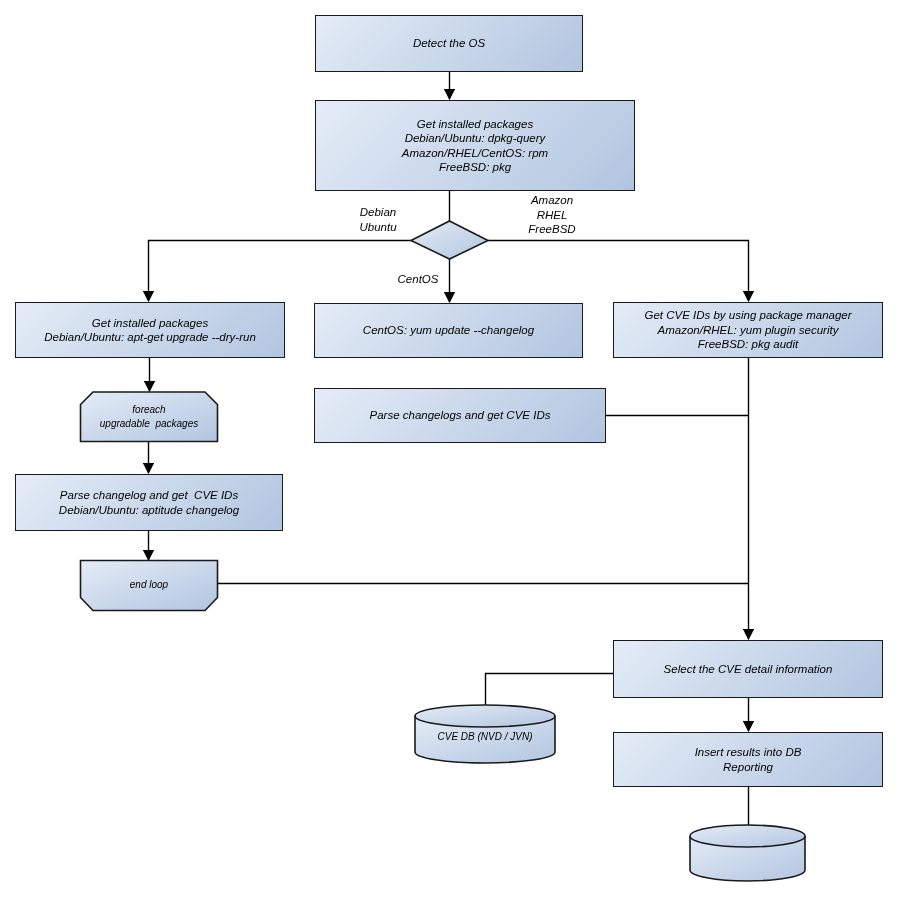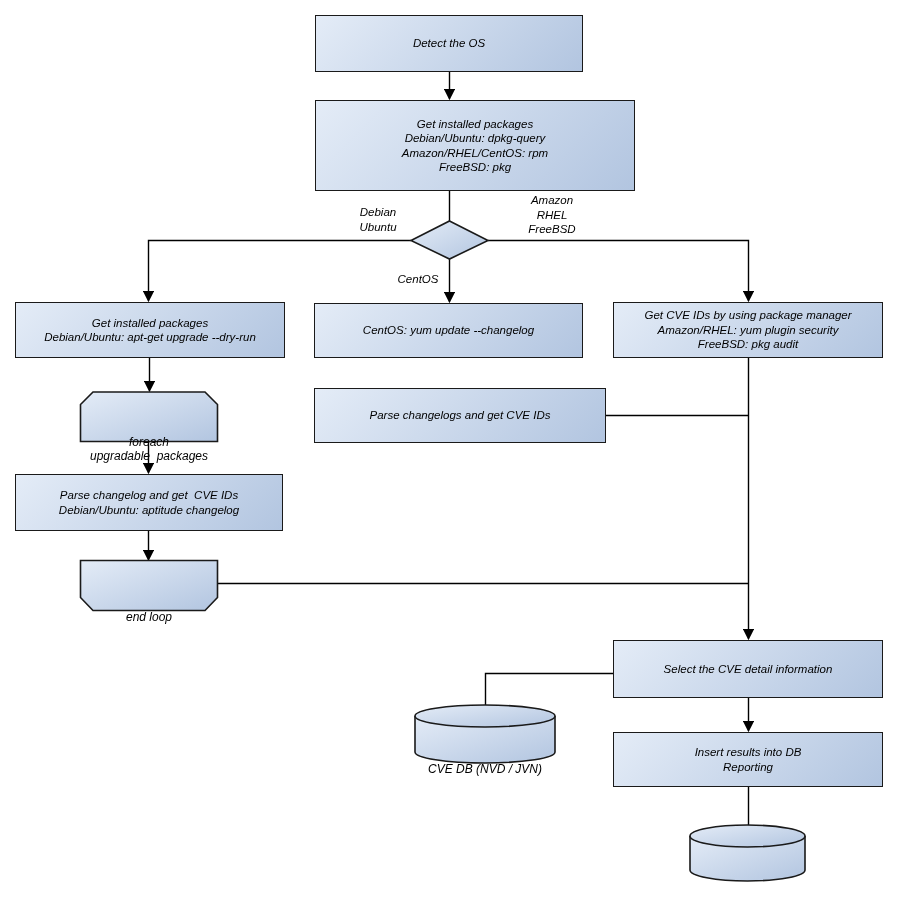--- a/index.html
+++ b/index.html
@@ -27,25 +27,24 @@
     line-height: 14.5px;
     z-index: 2;
   }
   .overlay-label {
     position: absolute;
     display: flex;
     flex-direction: column;
     justify-content: center;
     align-items: center;
     text-align: center;
-    font-size: 12px;
+    font-size: 10px;
     line-height: 14.5px;
     z-index: 3;
     pointer-events: none;
-    margin-top: 32px;
   }
   .edge-label {
     position: absolute;
     font-size: 11.5px;
     line-height: 14.5px;
     text-align: center;
     z-index: 2;
   }
   .ln { white-space: pre; font-style: italic; }
   .conn { stroke: #000000; stroke-width: 1.4; fill: none; }

